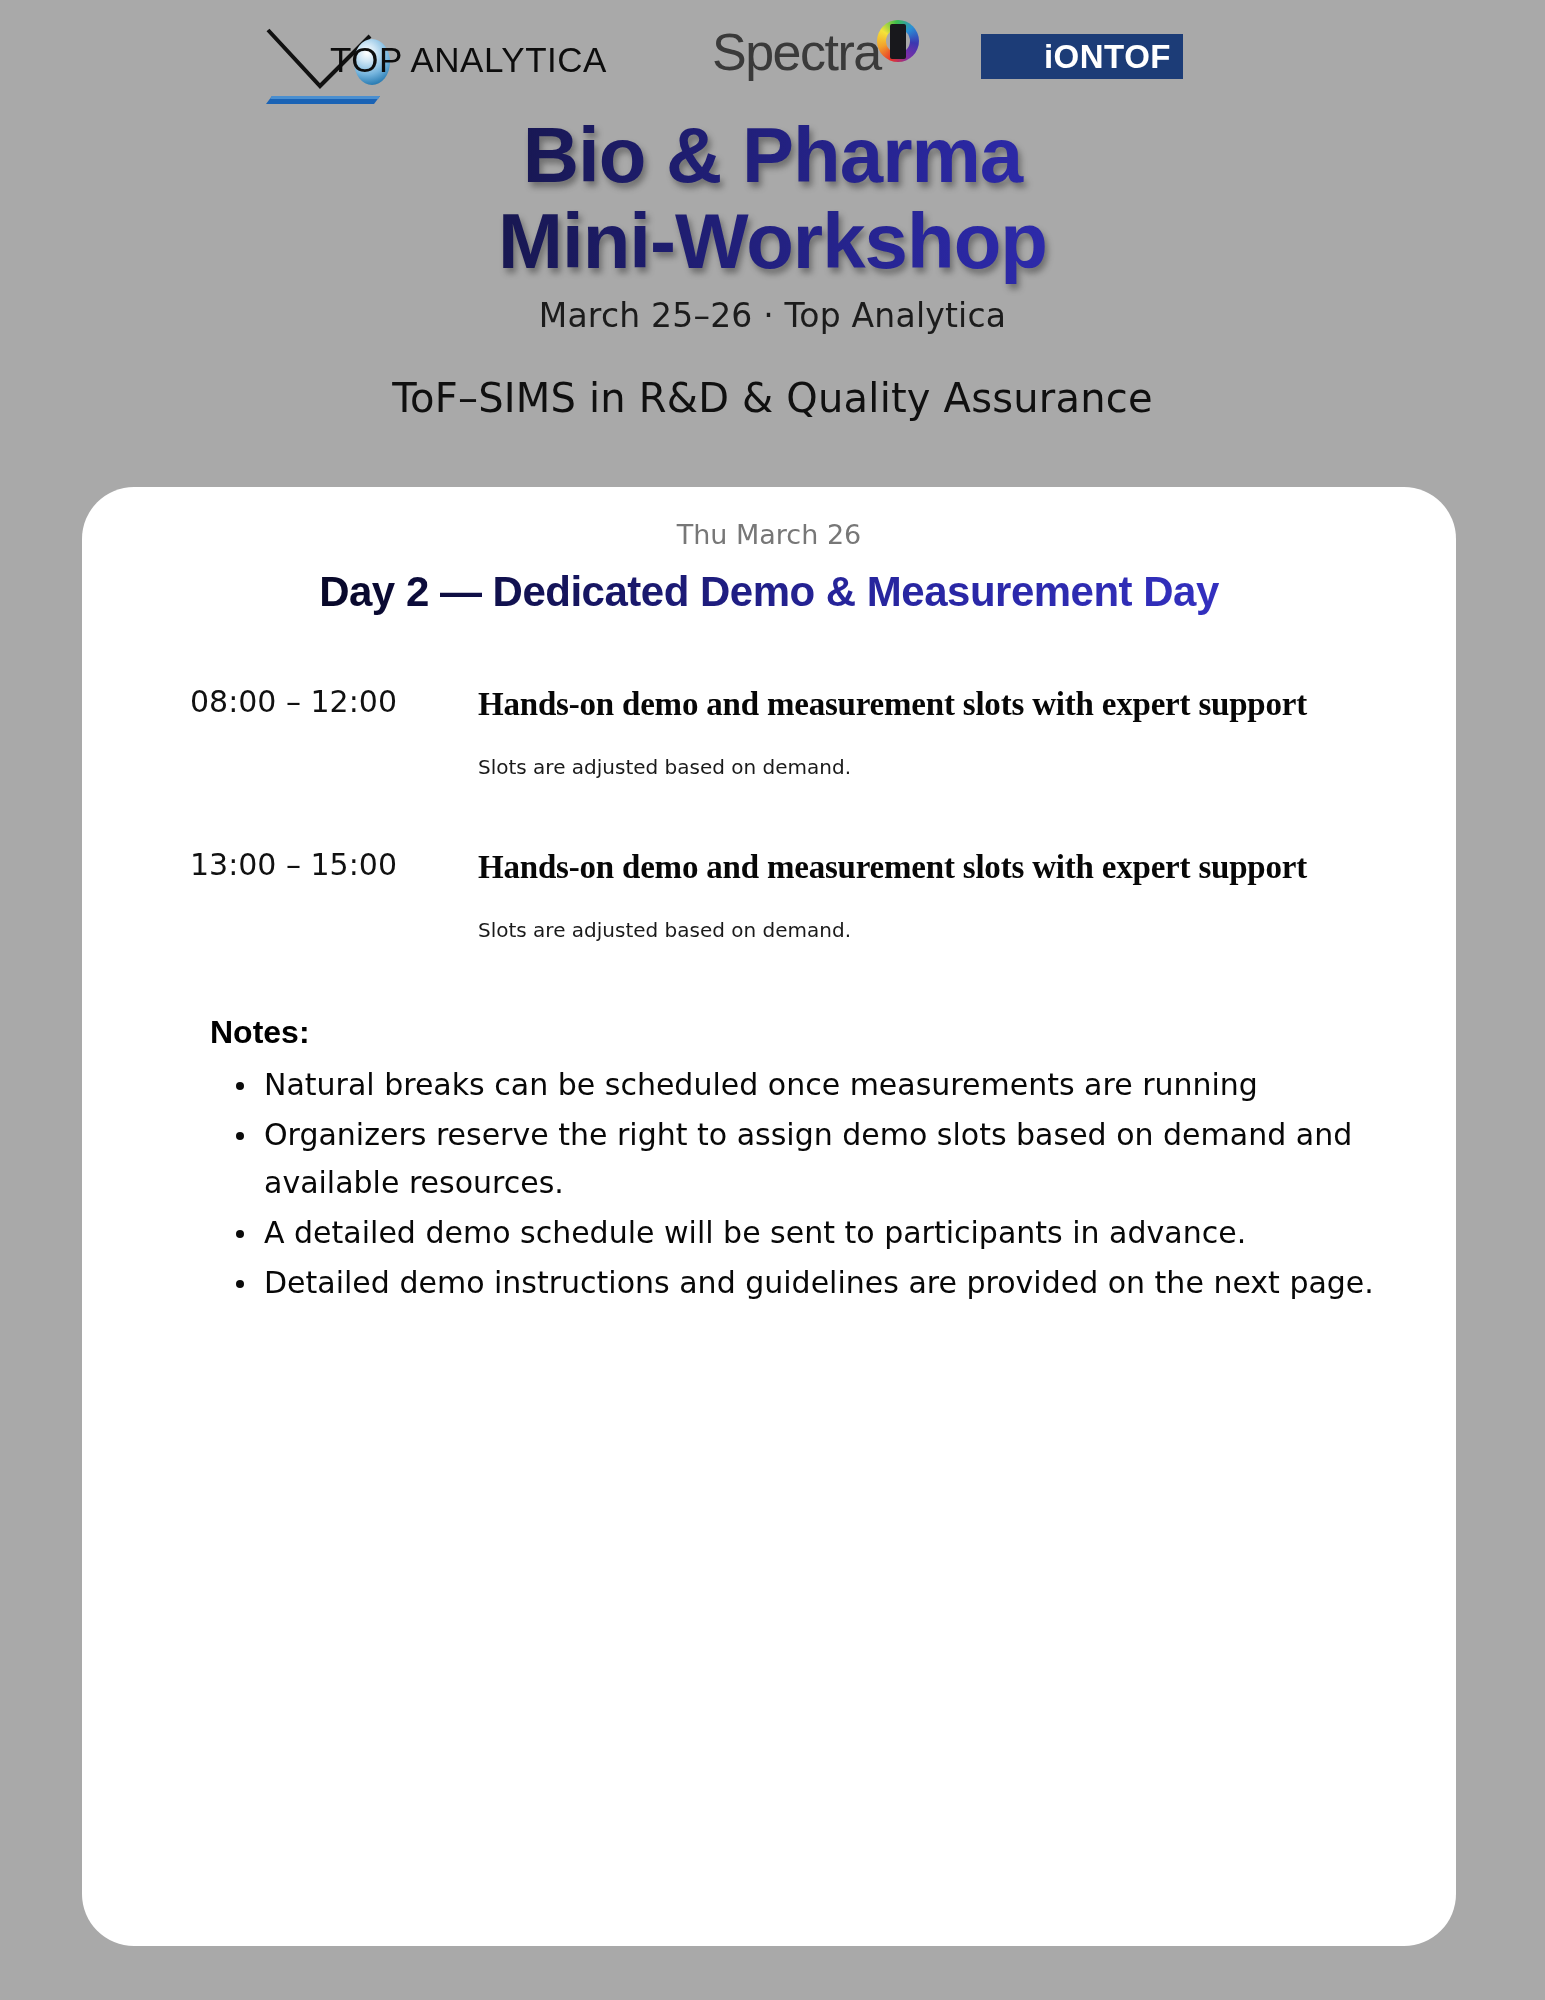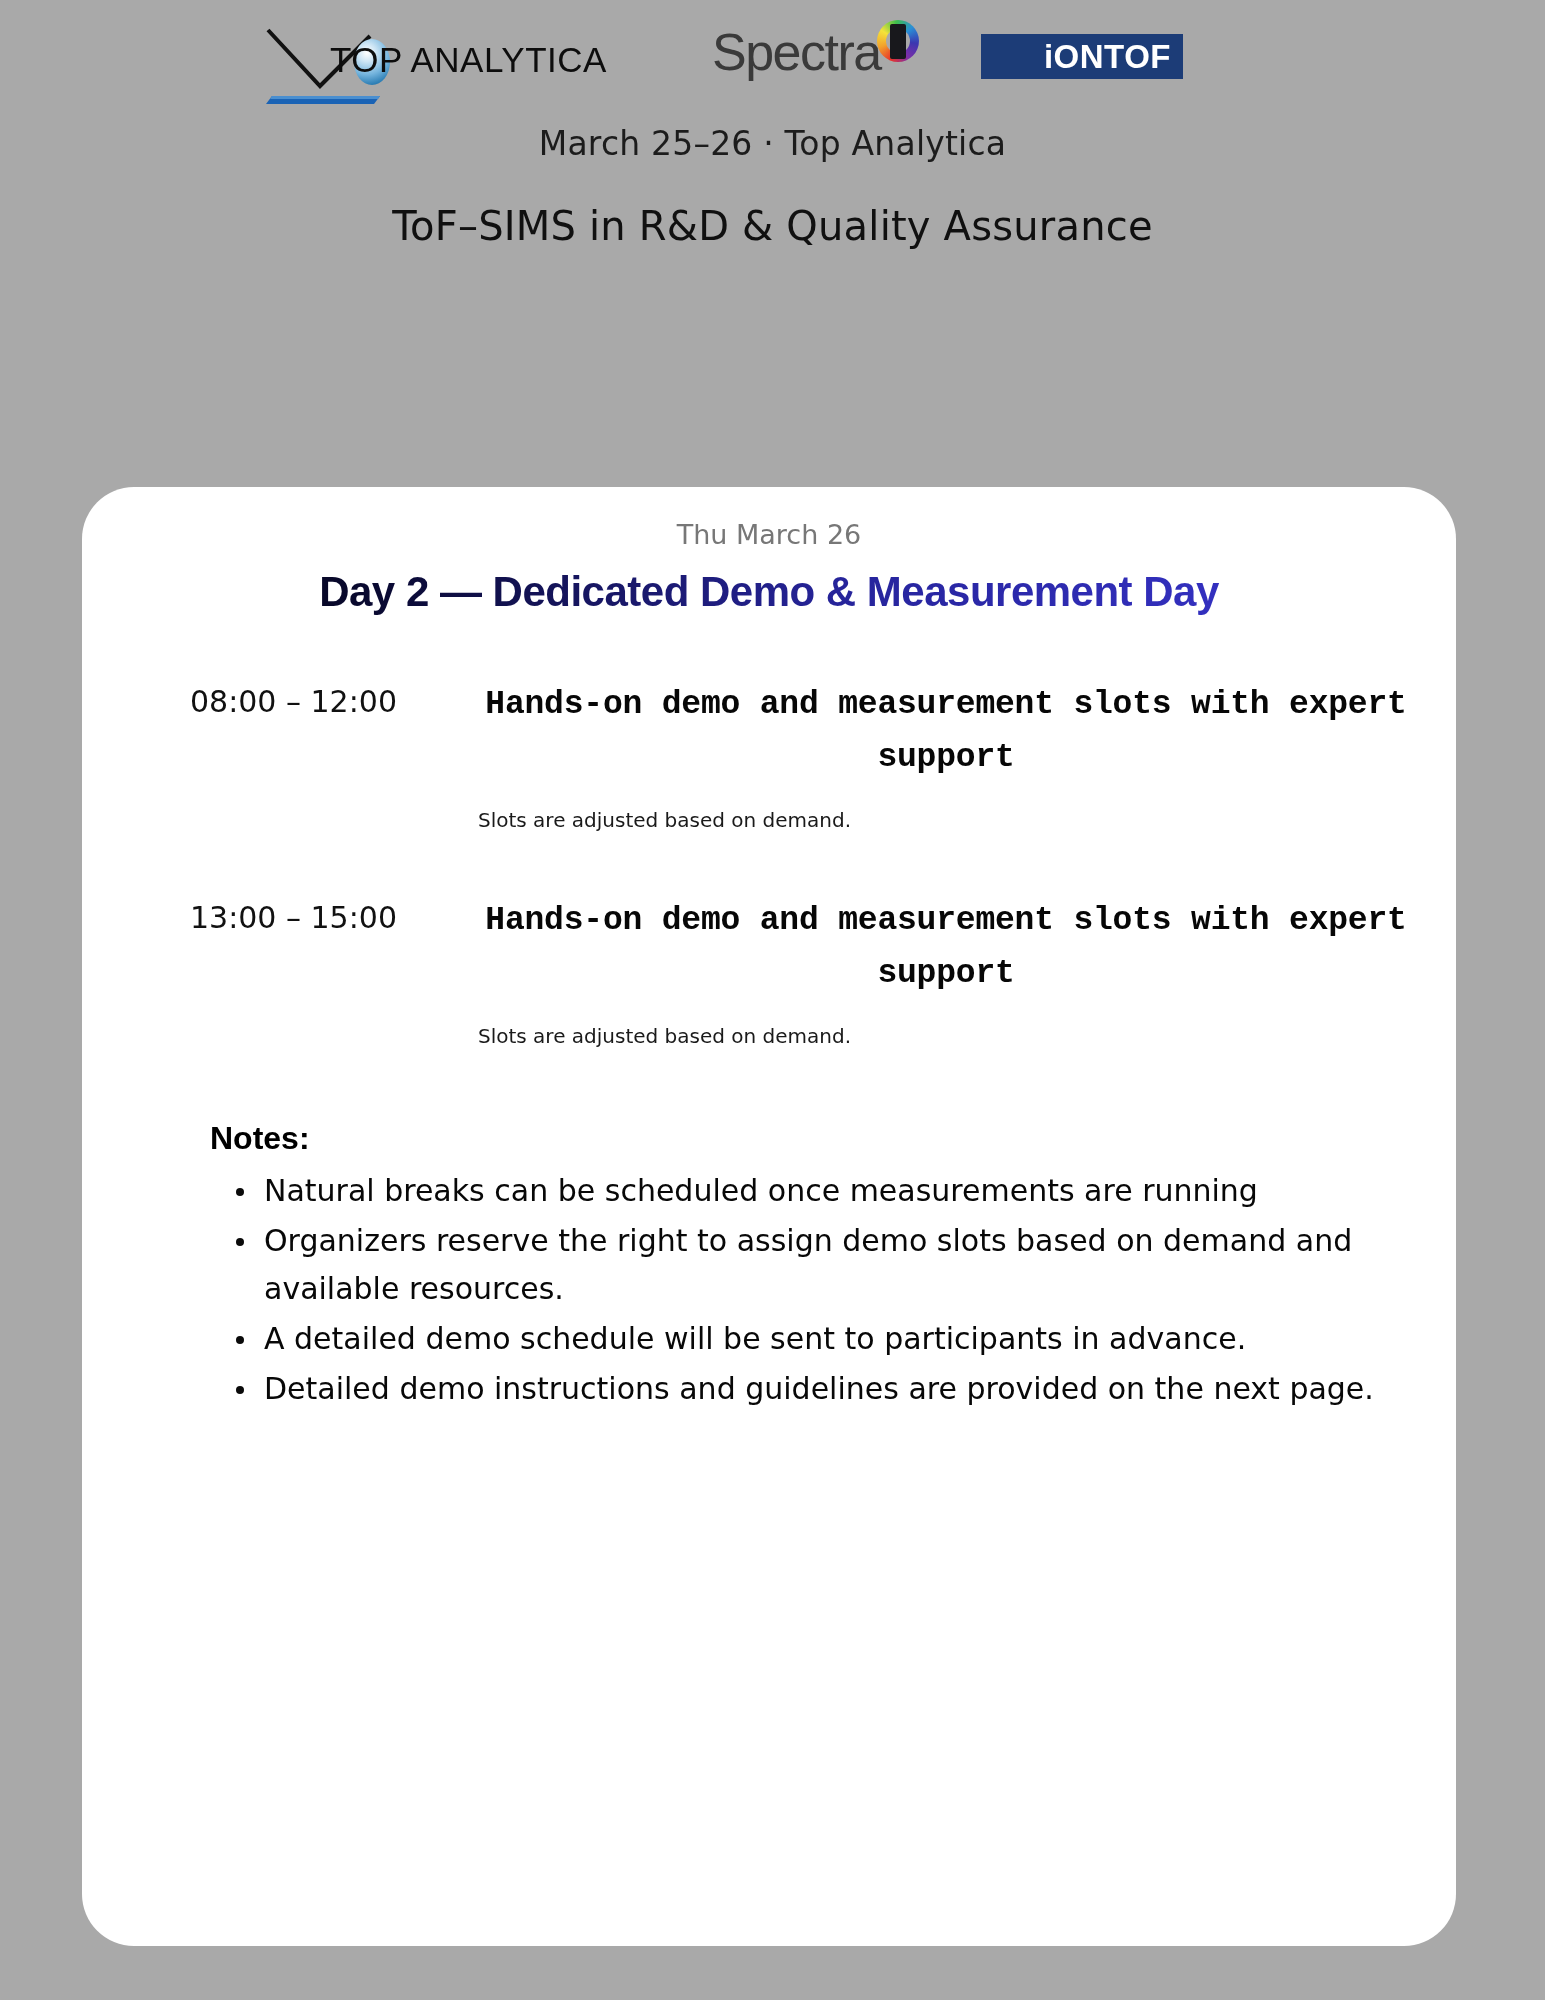--- a/index.html
+++ b/index.html
@@ -218,27 +218,26 @@
     font-family: "DejaVu Sans", sans-serif;
     font-size: 30px;
     color: #111111;
     padding-top: 6px;
     white-space: nowrap;
   }
   .slot-body {
     flex: 1 1 auto;
   }
   .slot-title {
-    font-family: Liberation Mono, monospace;
+    font-family: Liberation Serif, serif;
     font-weight: bold;
     font-size: 33px;
     line-height: 53px;
     color: #070707;
     letter-spacing: -0.2px;
-    text-align: center;
   }
   .slot-desc {
     font-family: "DejaVu Sans", sans-serif;
     font-size: 20px;
     color: #1a1a1a;
   }
   .slot-desc.gap-lg { margin-top: 24px; }
   .slot-desc.gap-sm { margin-top: 4px; }
 
   
@@ -298,20 +297,24 @@
     <div class="sp-tab"></div>
   </div>
 
   <div class="logo-iontof">
     <div class="iontof-text">iONTOF</div>
   </div>
 
 </div>
 
 <div class="header">
+  <div class="main-title">
+    <div>Bio &amp; Pharma</div>
+    <div>Mini-Workshop</div>
+  </div>
   <div class="date-line">March 25–26 · Top Analytica</div>
   <div class="topic-line">ToF–SIMS in R&amp;D &amp; Quality Assurance</div>
 </div>
 
 <div class="card">
 
   <div class="card-daylabel">Thu March 26</div>
   <div class="card-dayheading">Day 2 — Dedicated Demo &amp; Measurement Day</div>
 
   <div class="schedule">

